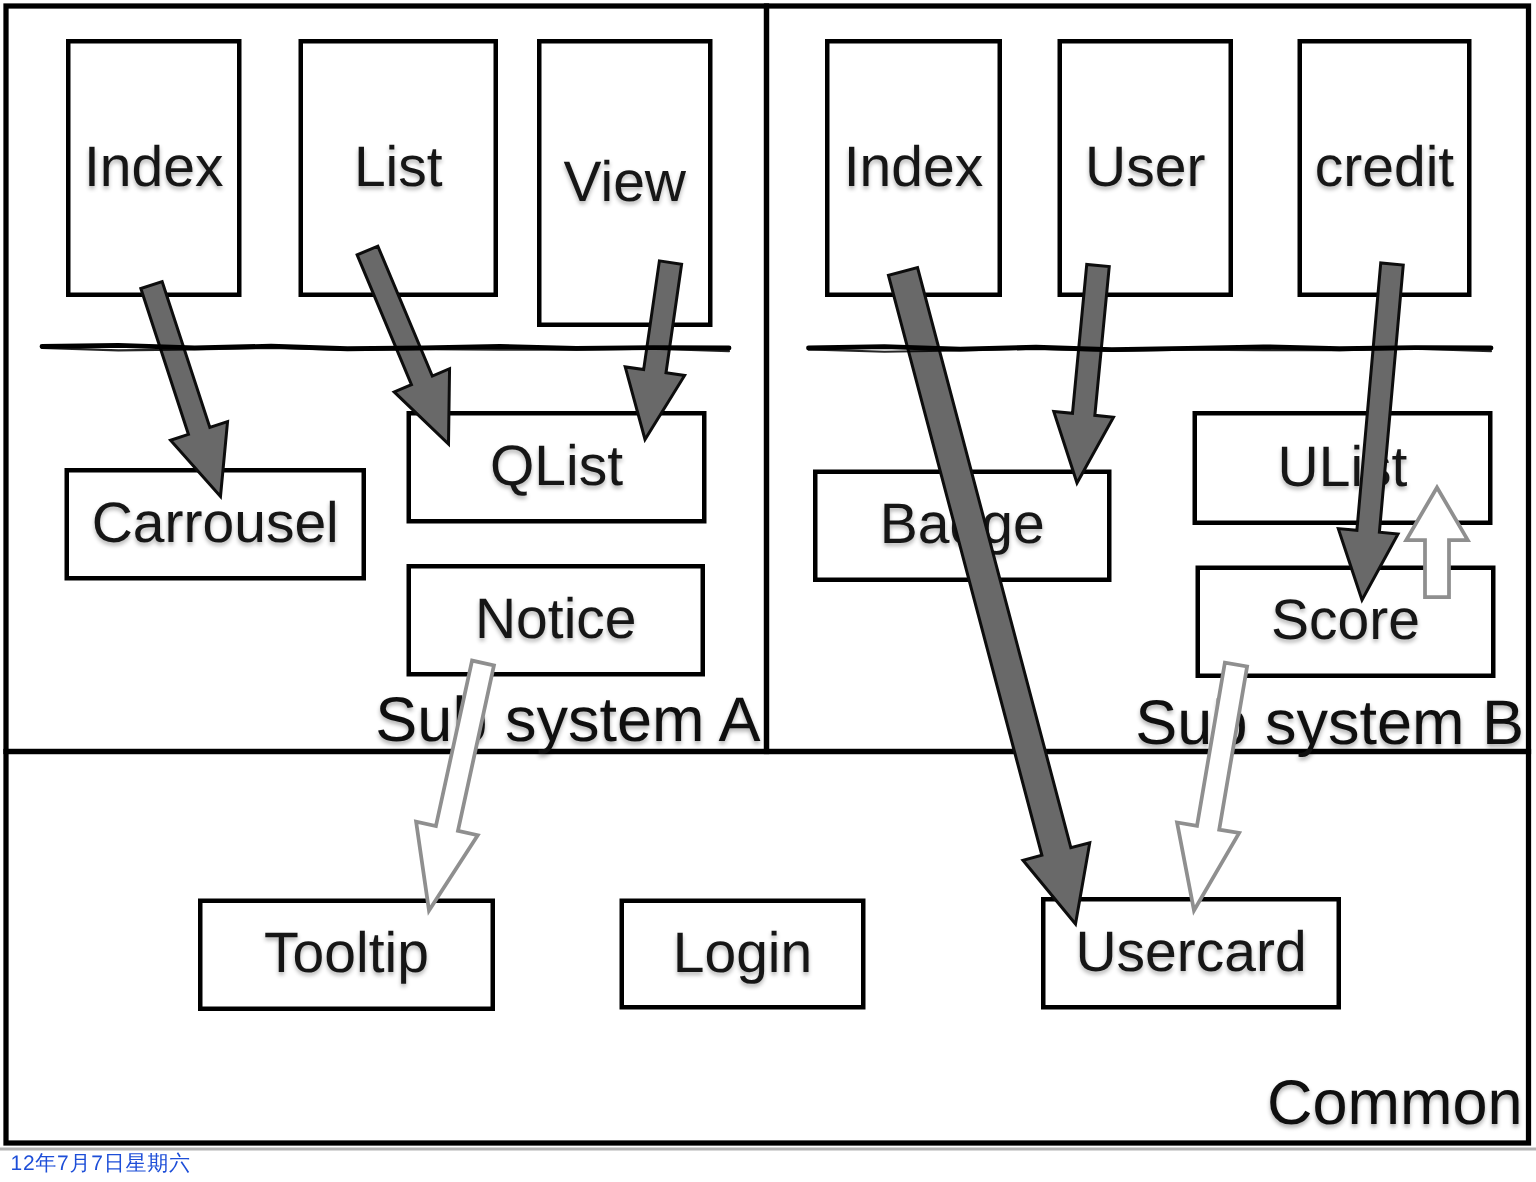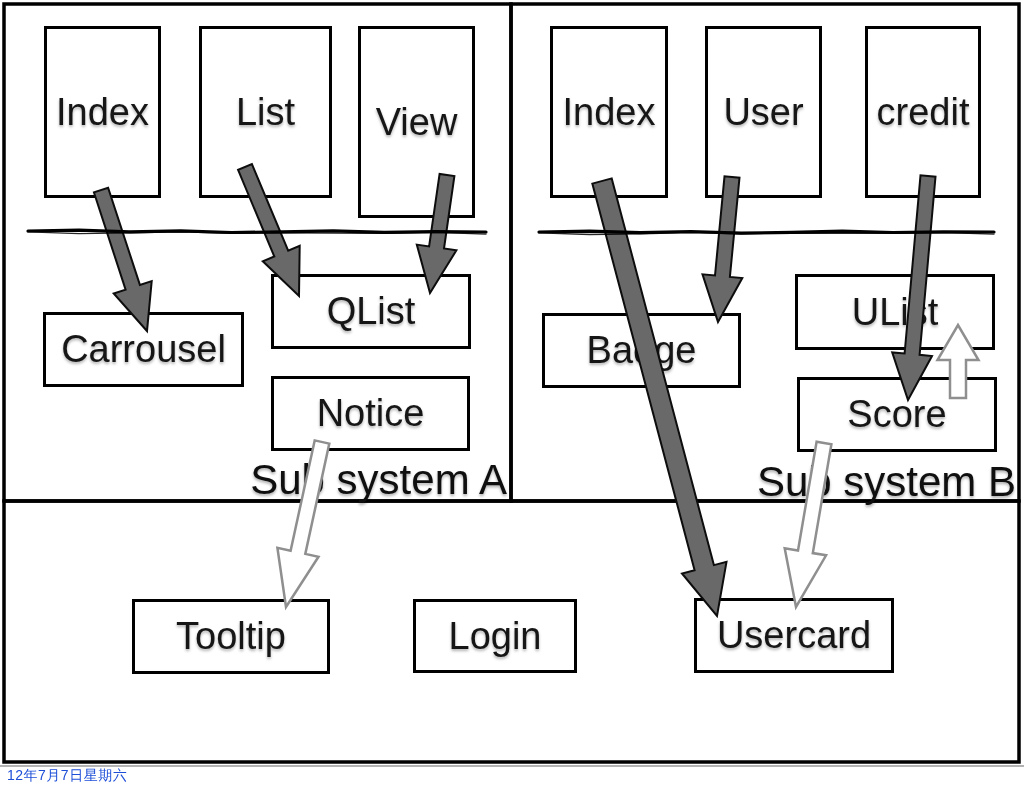--- a/index.html
+++ b/index.html
@@ -89,20 +89,21 @@
       <div class="box" style="left: 413px; top: 599px; width: 164px; height: 74px;">
         <span>Login</span>
       </div>
       <div class="box" style="left: 694px; top: 598px; width: 200px; height: 75px;">
         <span>Usercard</span>
       </div>
     </div>
 
   <div class="region-label" id="label-sub-a">Sub system A</div>
   <div class="region-label" id="label-sub-b">Sub system B</div>
+  <div class="region-label" id="label-common">Common</div>
 
   <div id="footer-date">12年7月7日星期六</div>
 
   <svg id="arrow-layer" class="layer">
       <polygon points="93.9,192.3 125.6,289.6 113.7,293.5 147,331 151.7,281.1 139.9,284.9 108.1,187.7" fill="#696969" stroke="#0d0d0d" stroke-width="2" stroke-linejoin="miter"></polygon>
       <polygon points="238.1,169.9 274.3,256.5 262.8,261.3 299,296 299.7,245.8 288.2,250.7 251.9,164.1" fill="#696969" stroke="#0d0d0d" stroke-width="2" stroke-linejoin="miter"></polygon>
       <polygon points="439.6,173.9 429.1,246.4 416.8,244.6 430,293 456.4,250.3 444,248.5 454.4,176.1" fill="#696969" stroke="#0d0d0d" stroke-width="2" stroke-linejoin="miter"></polygon>
       <polygon points="592.3,183.6 694.6,570.2 682,573.5 717,616 726.5,561.8 713.9,565.1 611.7,178.4" fill="#696969" stroke="#0d0d0d" stroke-width="2" stroke-linejoin="miter"></polygon>
       <polygon points="724.5,176.3 715,275.5 702.5,274.3 718,322 742.3,278.1 729.9,276.9 739.5,177.7" fill="#696969" stroke="#0d0d0d" stroke-width="2" stroke-linejoin="miter"></polygon>
       <polygon points="920.5,175.3 904.6,353.5 892.2,352.4 908,400 932,356 919.6,354.8 935.5,176.7" fill="#696969" stroke="#0d0d0d" stroke-width="2" stroke-linejoin="miter"></polygon>

